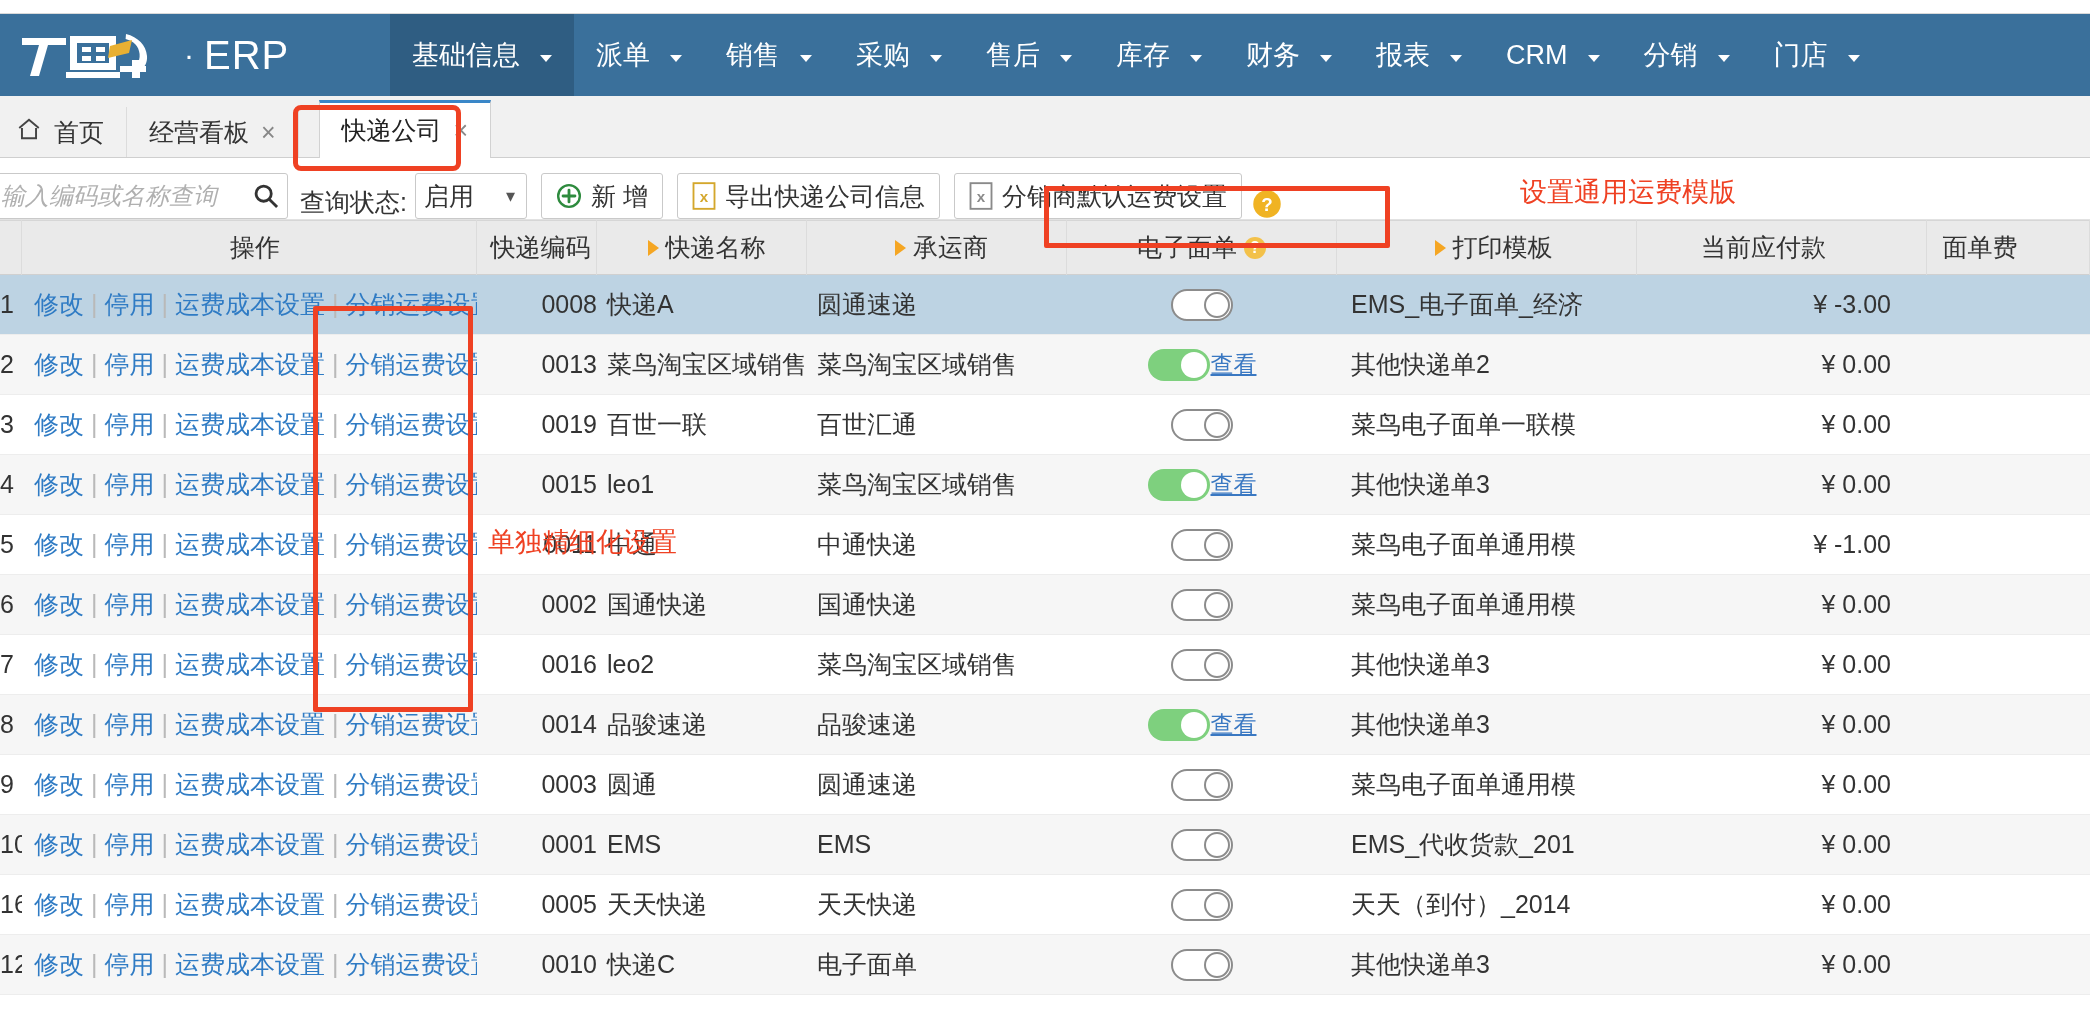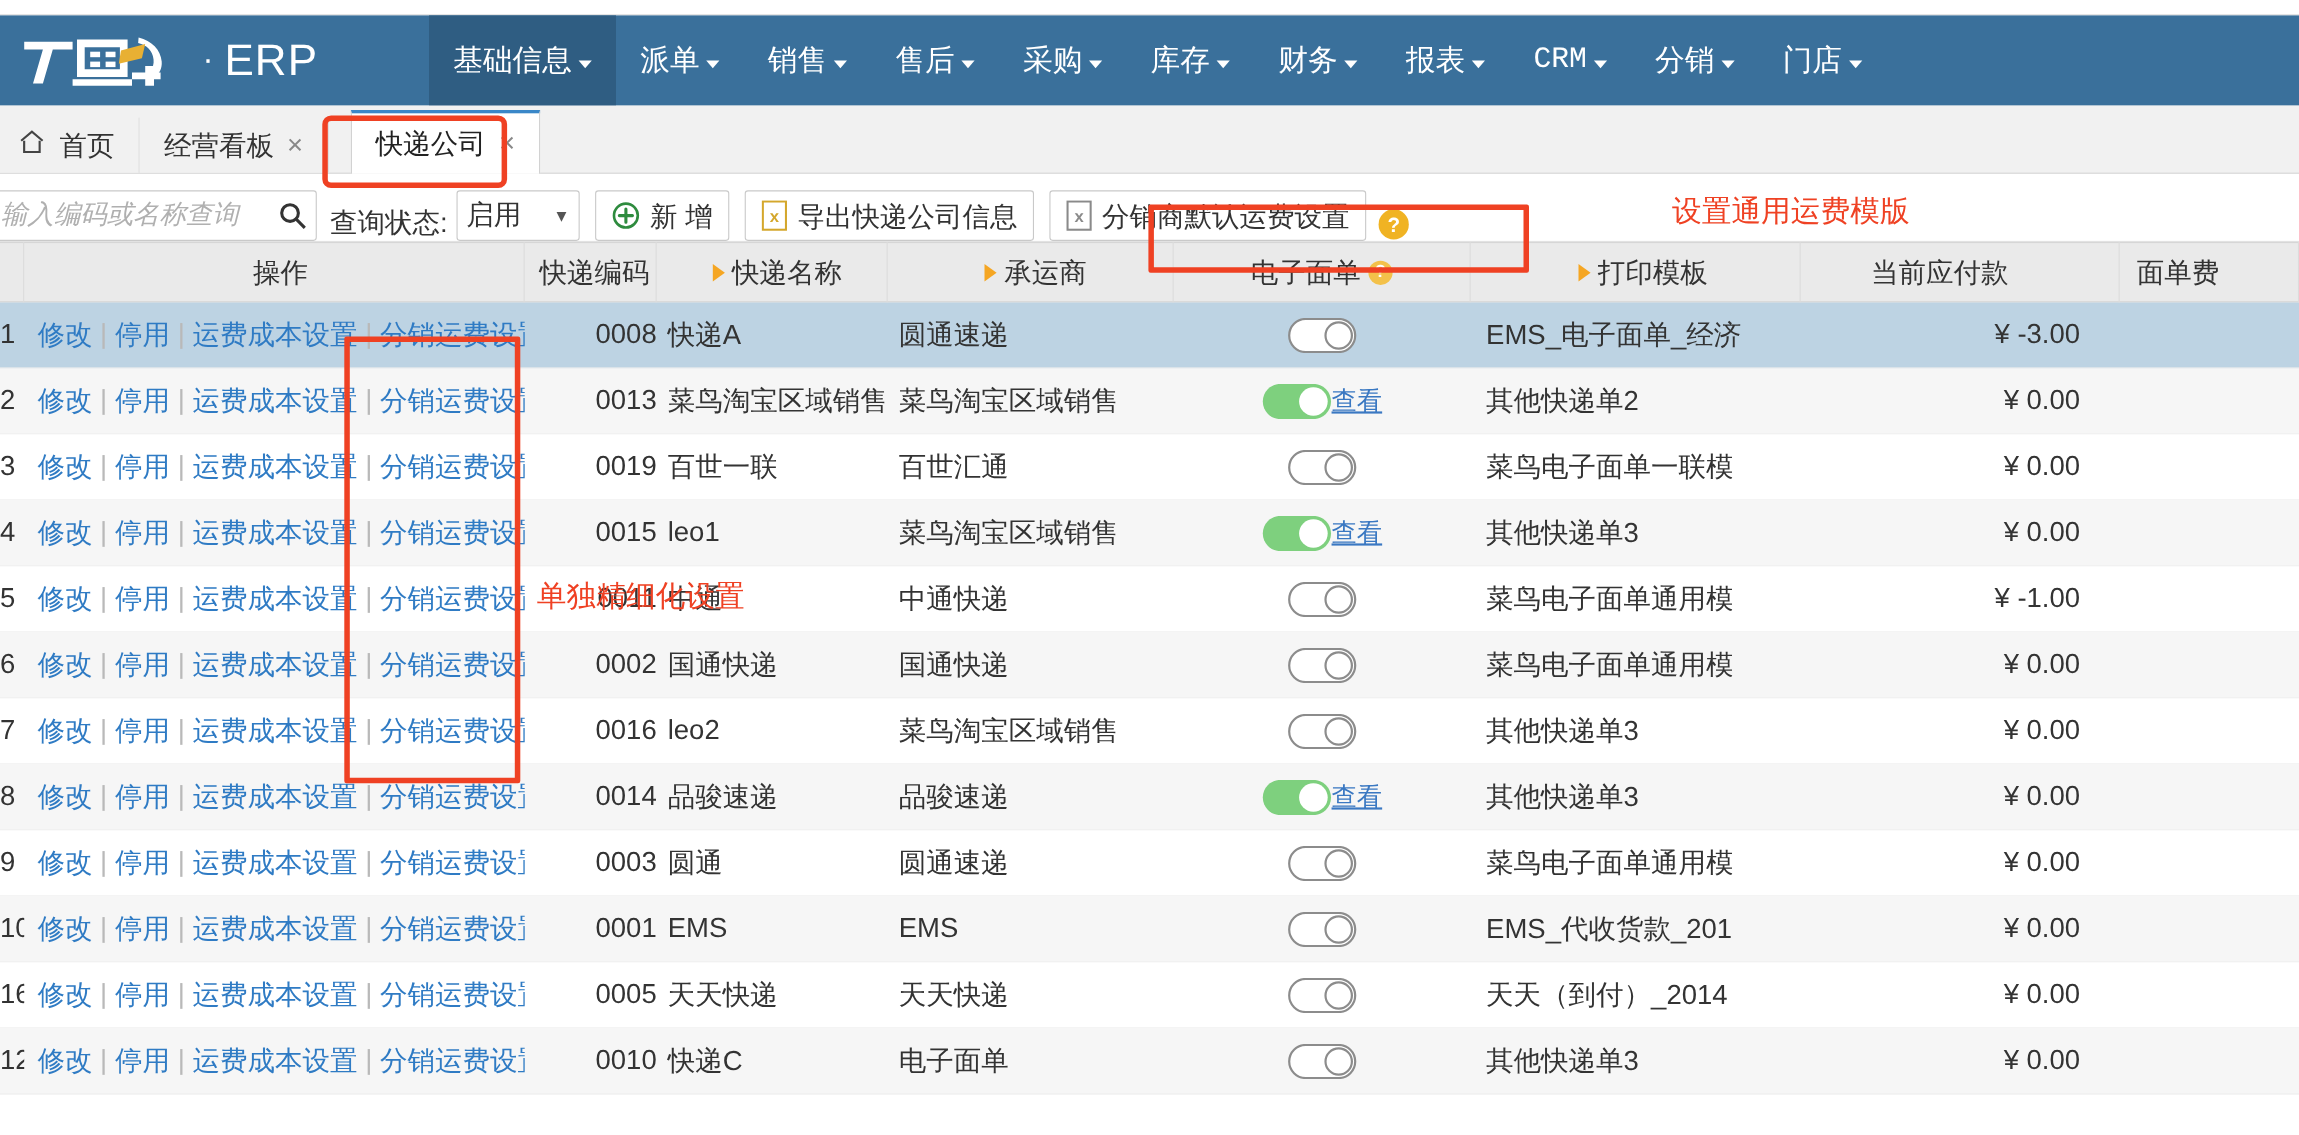--- a/index.html
+++ b/index.html
@@ -27,21 +27,21 @@
   .logo-mark { display: block; }
   .brand-dot { color:#fff; font-size:30px; line-height:1; }
   .brand-erp {
     color: #ffffff; font-size: 40px; letter-spacing: 1px;
     font-family: "Liberation Sans", sans-serif; font-weight: 400;
   }
   .nav-items { display: flex; align-items: stretch; flex: 1; }
   .nav-item {
     display: flex; align-items: center; justify-content: center;
     color: #ffffff; font-size: 27px; padding: 0 22px;
-    white-space: nowrap; cursor: pointer; gap: 6px; font-family: Liberation Mono, monospace;
+    white-space: nowrap; cursor: pointer; gap: 20px;
   }
   .nav-item.active { background: #2f5d82; }
   .caret-down {
     display: inline-block; width: 0; height: 0;
     border-left: 6px solid transparent; border-right: 6px solid transparent;
     border-top: 7px solid #ffffff; margin-top: 6px;
   }
 
   
   .tabbar {
@@ -209,25 +209,25 @@
         </div>
         <div class="nav-item">
           <span>派单</span>
           <span class="caret-down"></span>
         </div>
         <div class="nav-item">
           <span>销售</span>
           <span class="caret-down"></span>
         </div>
         <div class="nav-item">
+          <span>采购</span>
+          <span class="caret-down"></span>
+        </div>
+        <div class="nav-item">
           <span>售后</span>
-          <span class="caret-down"></span>
-        </div>
-        <div class="nav-item">
-          <span>采购</span>
           <span class="caret-down"></span>
         </div>
         <div class="nav-item">
           <span>库存</span>
           <span class="caret-down"></span>
         </div>
         <div class="nav-item">
           <span>财务</span>
           <span class="caret-down"></span>
         </div>

